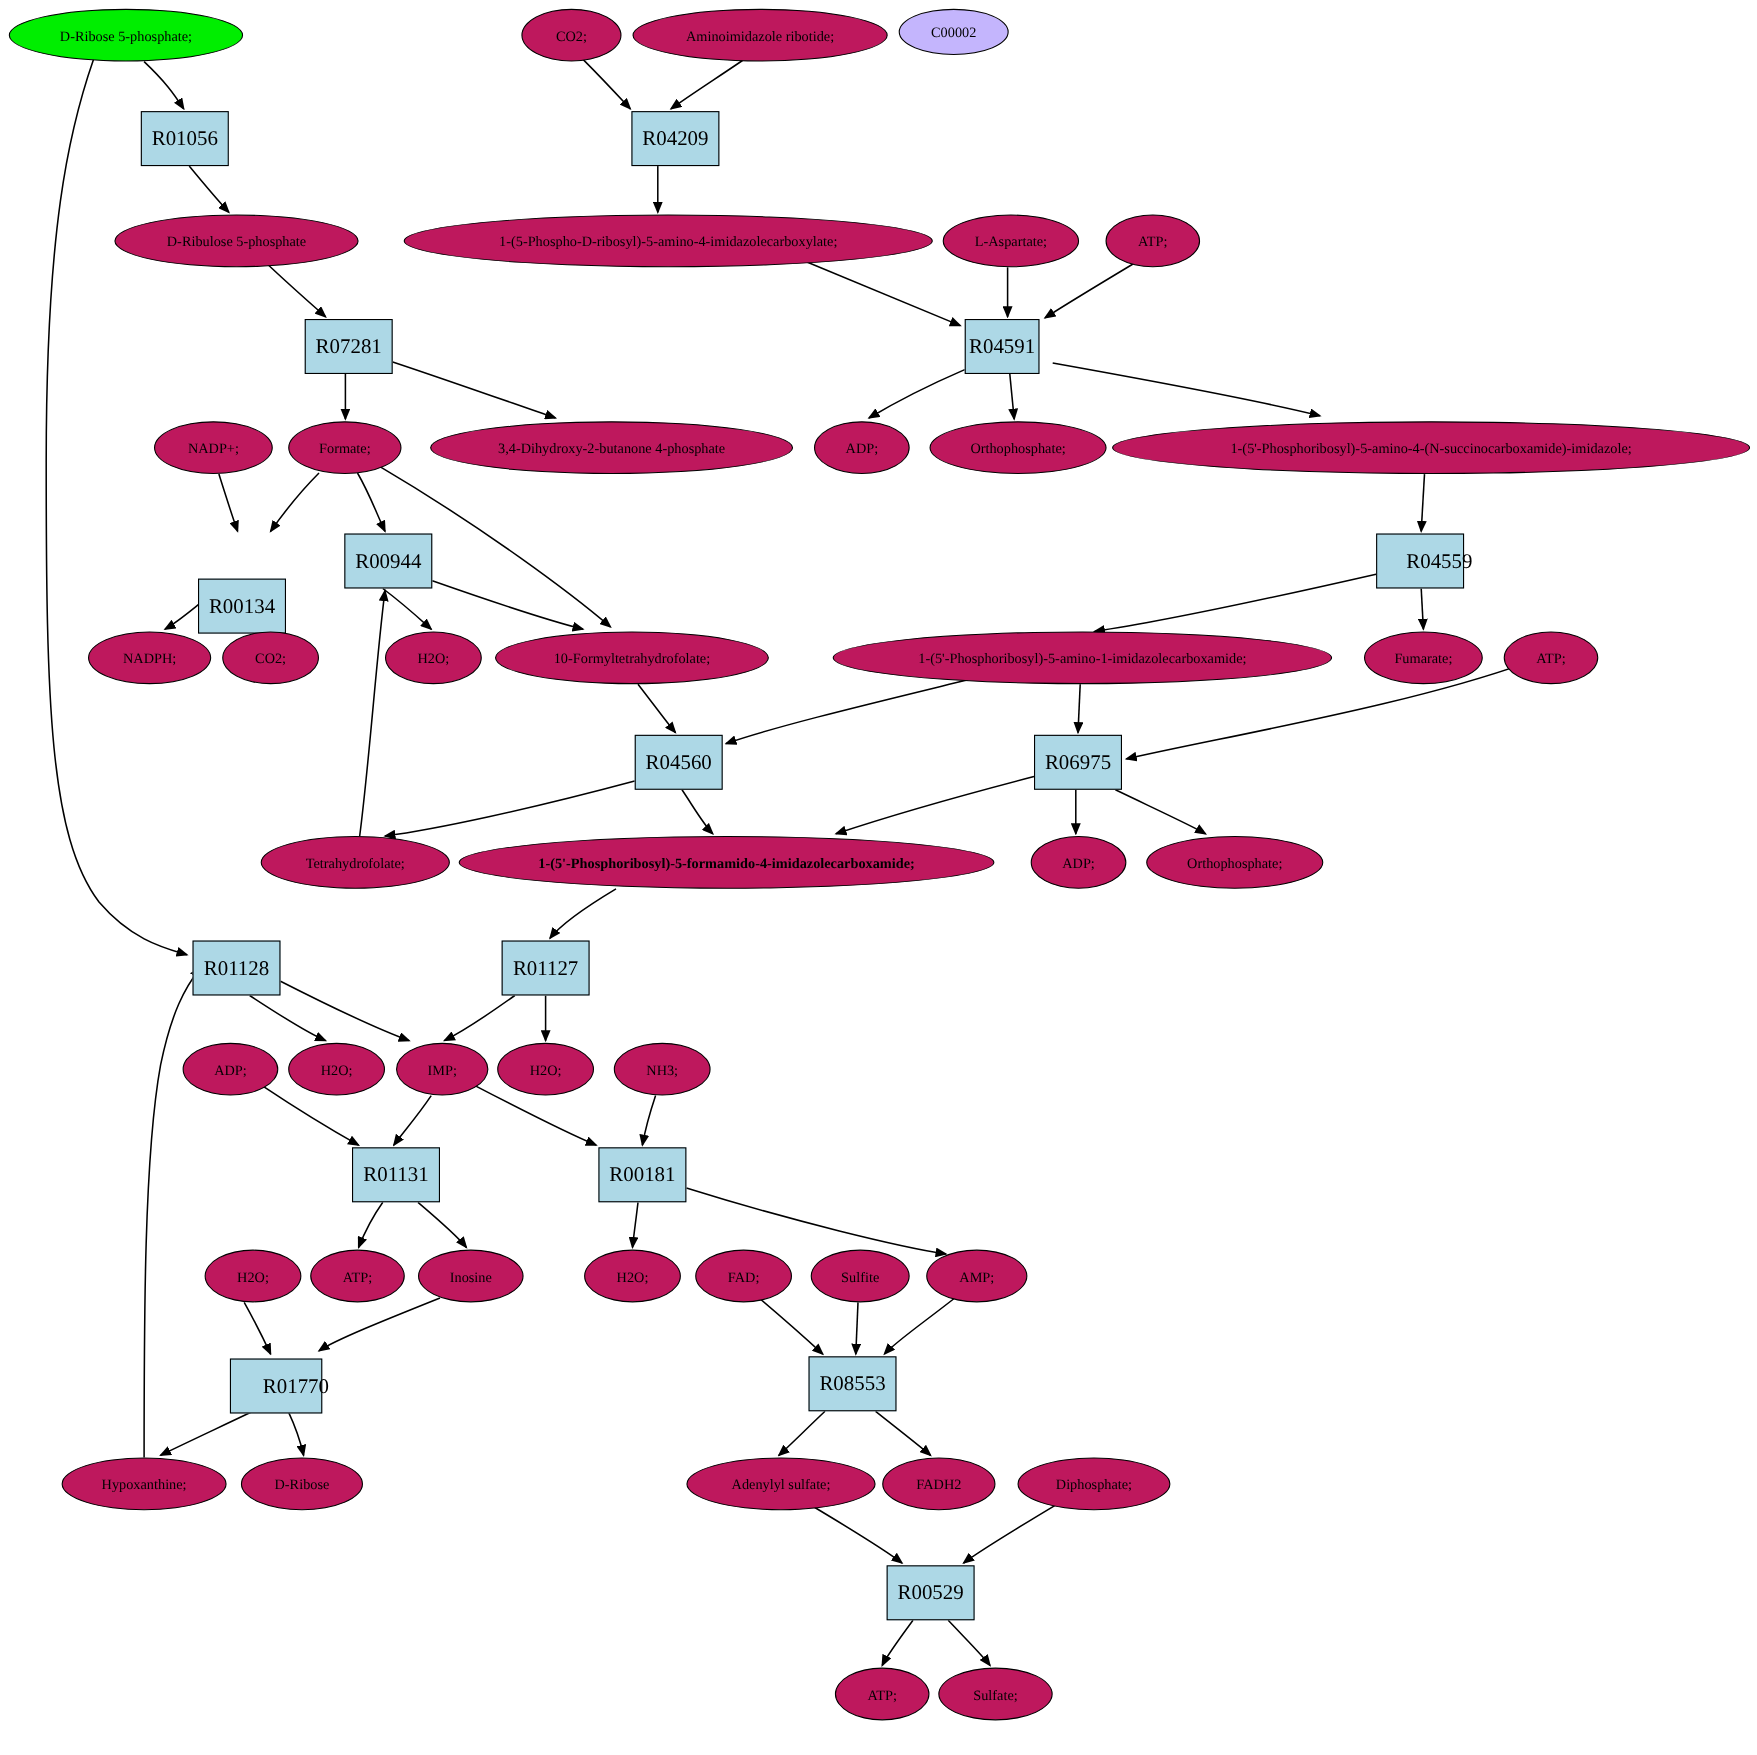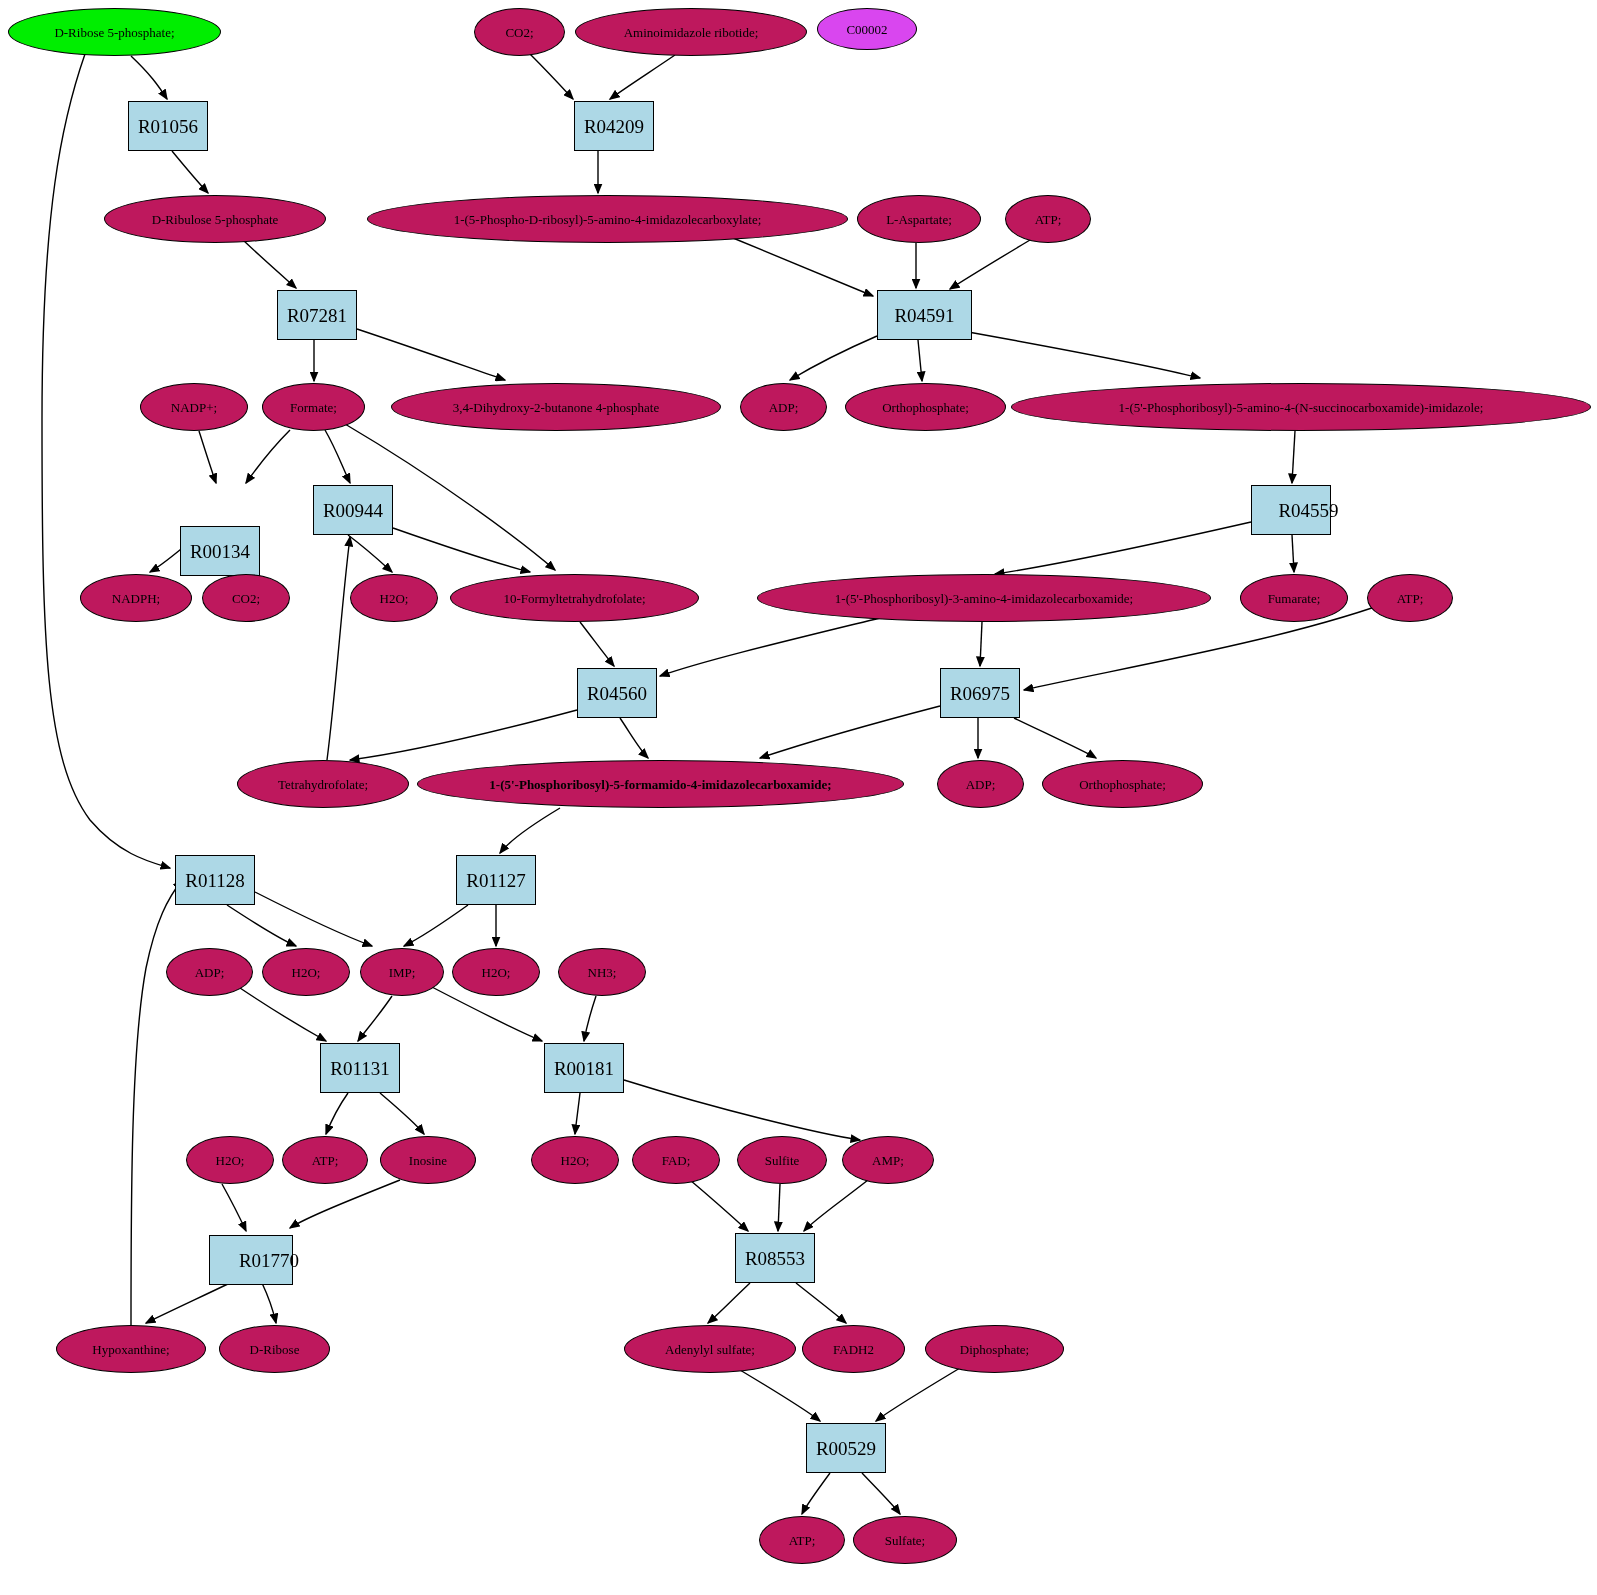--- a/index.html
+++ b/index.html
@@ -4,21 +4,21 @@
 <title>Metabolic Pathway Graph</title>
 <style>
   html,body{margin:0;padding:0;background:#ffffff;}
   #canvas{position:relative;width:1597px;height:1595px;background:#ffffff;
           font-family:"Liberation Serif","DejaVu Serif",serif;overflow:hidden;}
   svg.edges{position:absolute;left:0;top:0;width:1597px;height:1595px;pointer-events:none;}
   .node{position:absolute;display:flex;align-items:center;justify-content:center;
         box-sizing:border-box;text-align:center;line-height:1;}
   .compound{border-radius:50%;border:1.4px solid #000;background:#be185d;color:#000;}
   .compound.start{background:#00ee00;}
-  .compound.highlight{background:#d946ef;}
+  .compound.highlight{background:#c4b5fd;}
   .reaction{border:1.4px solid #000;background:#add8e6;color:#000;}
   .nlabel{white-space:nowrap;font-size:13px;}
   .reaction .nlabel{font-size:19px;}
 </style>
 </head>
 <body>
 
 <div id="canvas">
   <svg class="edges" viewBox="0 0 1597 1595" xmlns="http://www.w3.org/2000/svg">
     <defs>
@@ -119,21 +119,21 @@
       </div>
       <div class="node compound" style="left: 857px; top: 195px; width: 124px; height: 48px;">
         <span class="nlabel">L-Aspartate;</span>
       </div>
       <div class="node compound" style="left: 1005px; top: 195px; width: 86px; height: 48px;">
         <span class="nlabel">ATP;</span>
       </div>
       <div class="node reaction" style="left: 277px; top: 290px; width: 80px; height: 50px;">
         <span class="nlabel">R07281</span>
       </div>
-      <div class="node reaction" style="left: 877px; top: 290px; width: 95px; height: 50px;">
+      <div class="node reaction" style="left: 877px; top: 290px; width: 68px; height: 50px;">
         <span class="nlabel">R04591</span>
       </div>
       <div class="node compound" style="left: 140px; top: 383px; width: 108px; height: 48px;">
         <span class="nlabel">NADP+;</span>
       </div>
       <div class="node compound" style="left: 262px; top: 383px; width: 103px; height: 48px;">
         <span class="nlabel">Formate;</span>
       </div>
       <div class="node compound" style="left: 391px; top: 383px; width: 330px; height: 48px;">
         <span class="nlabel">3,4-Dihydroxy-2-butanone 4-phosphate</span>
@@ -162,21 +162,21 @@
       <div class="node compound" style="left: 202px; top: 574px; width: 88px; height: 48px;">
         <span class="nlabel">CO2;</span>
       </div>
       <div class="node compound" style="left: 350px; top: 574px; width: 88px; height: 48px;">
         <span class="nlabel">H2O;</span>
       </div>
       <div class="node compound" style="left: 450px; top: 574px; width: 249px; height: 48px;">
         <span class="nlabel">10-Formyltetrahydrofolate;</span>
       </div>
       <div class="node compound" style="left: 757px; top: 574px; width: 454px; height: 48px;">
-        <span class="nlabel">1-(5'-Phosphoribosyl)-3-amino-4-imidazolecarboxamide;</span>
+        <span class="nlabel">1-(5'-Phosphoribosyl)-5-amino-1-imidazolecarboxamide;</span>
       </div>
       <div class="node compound" style="left: 1240px; top: 574px; width: 108px; height: 48px;">
         <span class="nlabel">Fumarate;</span>
       </div>
       <div class="node compound" style="left: 1367px; top: 574px; width: 86px; height: 48px;">
         <span class="nlabel">ATP;</span>
       </div>
       <div class="node reaction" style="left: 577px; top: 668px; width: 80px; height: 50px;">
         <span class="nlabel">R04560</span>
       </div>

